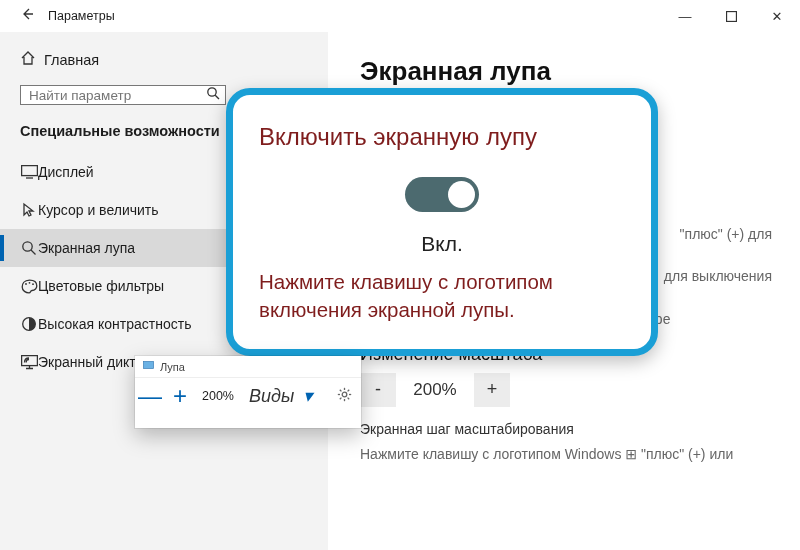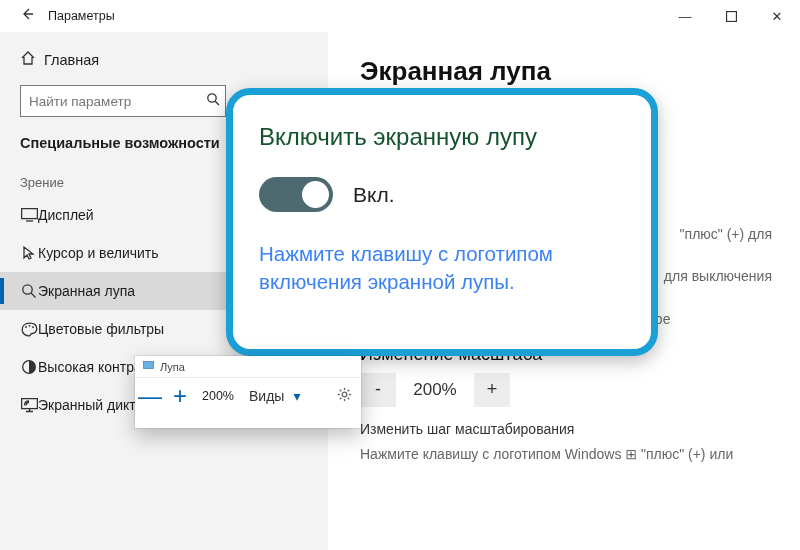--- a/index.html
+++ b/index.html
@@ -7,57 +7,57 @@
   .window { width: 800px; height: 550px; display: flex; flex-direction: column; background: #fff; }
   .titlebar { height: 32px; display: flex; align-items: stretch; }
   .titlebar .left { display: flex; align-items: center; gap: 14px; padding-left: 20px; }
   .titlebar .title { font-size: 12.5px; }
   .titlebar .spacer { flex: 1; }
   .titlebar .wbtn { width: 46px; display: flex; align-items: center; justify-content: center; font-size: 13px; color: #333; }
   .body { flex: 1; display: flex; overflow: hidden; }
   .sidebar { width: 328px; background: #f3f3f3; padding: 10px 0 0 0; display: flex; flex-direction: column; }
   .home { display: flex; align-items: center; gap: 8px; padding: 8px 20px; font-size: 14.5px; }
   .searchrow { padding: 8px 20px 10px 20px; }
-  .search { width: 206px; height: 32px; border: 1px solid #777; display: flex; align-items: center; padding: 0 8px; background: #fff; }
+  .search { width: 206px; height: 20px; border: 1px solid #777; display: flex; align-items: center; padding: 0 8px; background: #fff; }
   .search input { border: none; outline: none; flex: 1; font-size: 13.5px; background: transparent; }
   .cat { padding: 8px 20px 14px 20px; font-weight: 600; font-size: 14.5px; }
   .grouplabel { padding: 10px 20px 6px 20px; color: #636363; font-size: 13px; }
   .navitem { display: flex; align-items: center; padding: 10px 20px; font-size: 14px; position: relative; }
   .navitem.selected { background: #d9d9d9; }
   .navitem.selected::before { content:""; position:absolute; left:0; top:6px; bottom:6px; width:4px; background:#0063b1; }
   .navitem .icon { width: 18px; height: 18px; display:flex; align-items:center; justify-content:center; }
   .content { flex: 1; padding: 24px 20px 0 32px; overflow: hidden; font-size: 14px; color: #333; }
   .content h1 { font-weight: 600; font-size: 26px; margin-bottom: 20px; color: #111; }
   .hint { color:#666; font-size:14px; line-height:1.4; }
   .section-label { margin-top:14px; margin-bottom:8px; font-size:18px; color:#111; }
   .zoomctrl { display:flex; align-items:center; gap:4px; }
   .zbtn { width:36px; height:34px; background:#ececec; display:flex; align-items:center; justify-content:center; font-size:18px; }
   .zval { width:70px; height:34px; display:flex; align-items:center; justify-content:center; font-size:17px; }
   .sublabel { font-size:14px; margin:14px 0 8px 0; }
   .combo { width:290px; height:32px; border:1px solid #777; display:flex; align-items:center; justify-content:space-between; padding:0 10px; font-size:14px; }
   .svg-stroke { stroke:#333; stroke-width:1.3; fill:none; }
 
   
   .overlay { position:absolute; left:226px; top:88px; width:432px; height:268px; background:#fff; border:7px solid #1a9fd6; border-radius:24px; box-shadow: 0 6px 18px rgba(0,0,0,.25); padding:28px 26px 14px 26px; }
-  .overlay h2 { font-weight:400; font-size:24px; color:#14532d; margin-bottom:26px; }
-  .toggle-row { display:flex; align-items:center; gap:20px; margin-bottom:28px; }
+  .overlay h2 { font-weight:400; font-size:24px; color:#7f1d1d; margin-bottom:26px; }
+  .toggle-row { display:flex; align-items:center; gap:20px; margin-bottom:12px;flex-direction:column; }
   .toggle { width:74px; height:35px; border-radius:20px; background:#4c6a6f; position:relative; }
   .toggle .knob { position:absolute; right:4px; top:4px; width:27px; height:27px; border-radius:50%; background:#fff; }
   .toggle-label { font-size:21px; color:#222; }
-  .overlay .desc { font-size:20.5px; color:#3b82f6; line-height:1.35; }
+  .overlay .desc { font-size:20.5px; color:#7f1d1d; line-height:1.35; }
 
   
   .magbar { position:absolute; left:135px; top:356px; width:226px; height:72px; background:#fff; box-shadow:0 8px 20px rgba(0,0,0,.25), 0 0 0 1px rgba(0,0,0,.08); }
   .magbar .tb { height:22px; display:flex; align-items:center; padding-left:8px; gap:6px; font-size:11px; color:#444; border-bottom:1px solid #eee; }
   .magbar .row { height:36px; display:flex; align-items:center; }
   .magbar .pm { width:30px; height:36px; display:flex; align-items:center; justify-content:center; font-size:24px; font-weight:300; }
   .minus { color:#0063b1; }
   .plus { color:#0063b1; font-weight:700; }
   .magbar .pct { width:46px; text-align:center; font-size:12.5px; }
-  .magbar .views { font-size:14px; color:#333; padding:0 8px; display:flex; align-items:center; gap:9px; }
+  .magbar .views { font-size:18px; color:#333; padding:0 8px; display:flex; align-items:center; gap:9px;font-style:italic; }
   .magbar .gear { margin-left:auto; width:34px; display:flex; align-items:center; justify-content:center; color:#555; }
 
   .chev { font-size:10px; color:#333; }
 </style>
 </head>
 <body>
 
 <div class="window">
 
   <div class="titlebar">
@@ -93,21 +93,20 @@
       <div class="searchrow">
         <div class="search">
           <input placeholder="Найти параметр" style="">
           <span><svg width="14" height="14" viewBox="0 0 14 14">
                 <circle cx="6" cy="6" r="4.2" class="svg-stroke"></circle>
                 <path class="svg-stroke" d="M9.2 9.2 L13 13"></path>
               </svg></span>
         </div>
       </div>
       <div class="cat">Специальные возможности</div>
-      <div class="grouplabel">Зрение</div>
 
       <div class="navitem">
         <span class="icon">
             <svg width="17" height="14" viewBox="0 0 17 14">
               <rect x="0.6" y="0.6" width="15.8" height="10" class="svg-stroke"></rect>
               <path class="svg-stroke" d="M5 13 H12"></path>
             </svg>
           </span>
         <span>Дисплей</span>
       </div>
@@ -175,21 +174,21 @@
       <div class="zoomctrl">
         <div class="zbtn">
             <span>-</span>
           </div>
         <div class="zval">200%</div>
         <div class="zbtn">
             <span>+</span>
           </div>
       </div>
 
-      <div class="sublabel">Изменить шаг масштабирования</div>
+      <div class="sublabel">Экранная шаг масштабирования</div>
 
       <div class="hint" style="margin-top:6px;">Нажмите клавишу с логотипом Windows ⊞ "плюс" (+) или</div>
     </div>
 
   </div>
 </div>
 
 <div class="overlay">
   <h2>Включить экранную лупу</h2>
   <div class="toggle-row">

